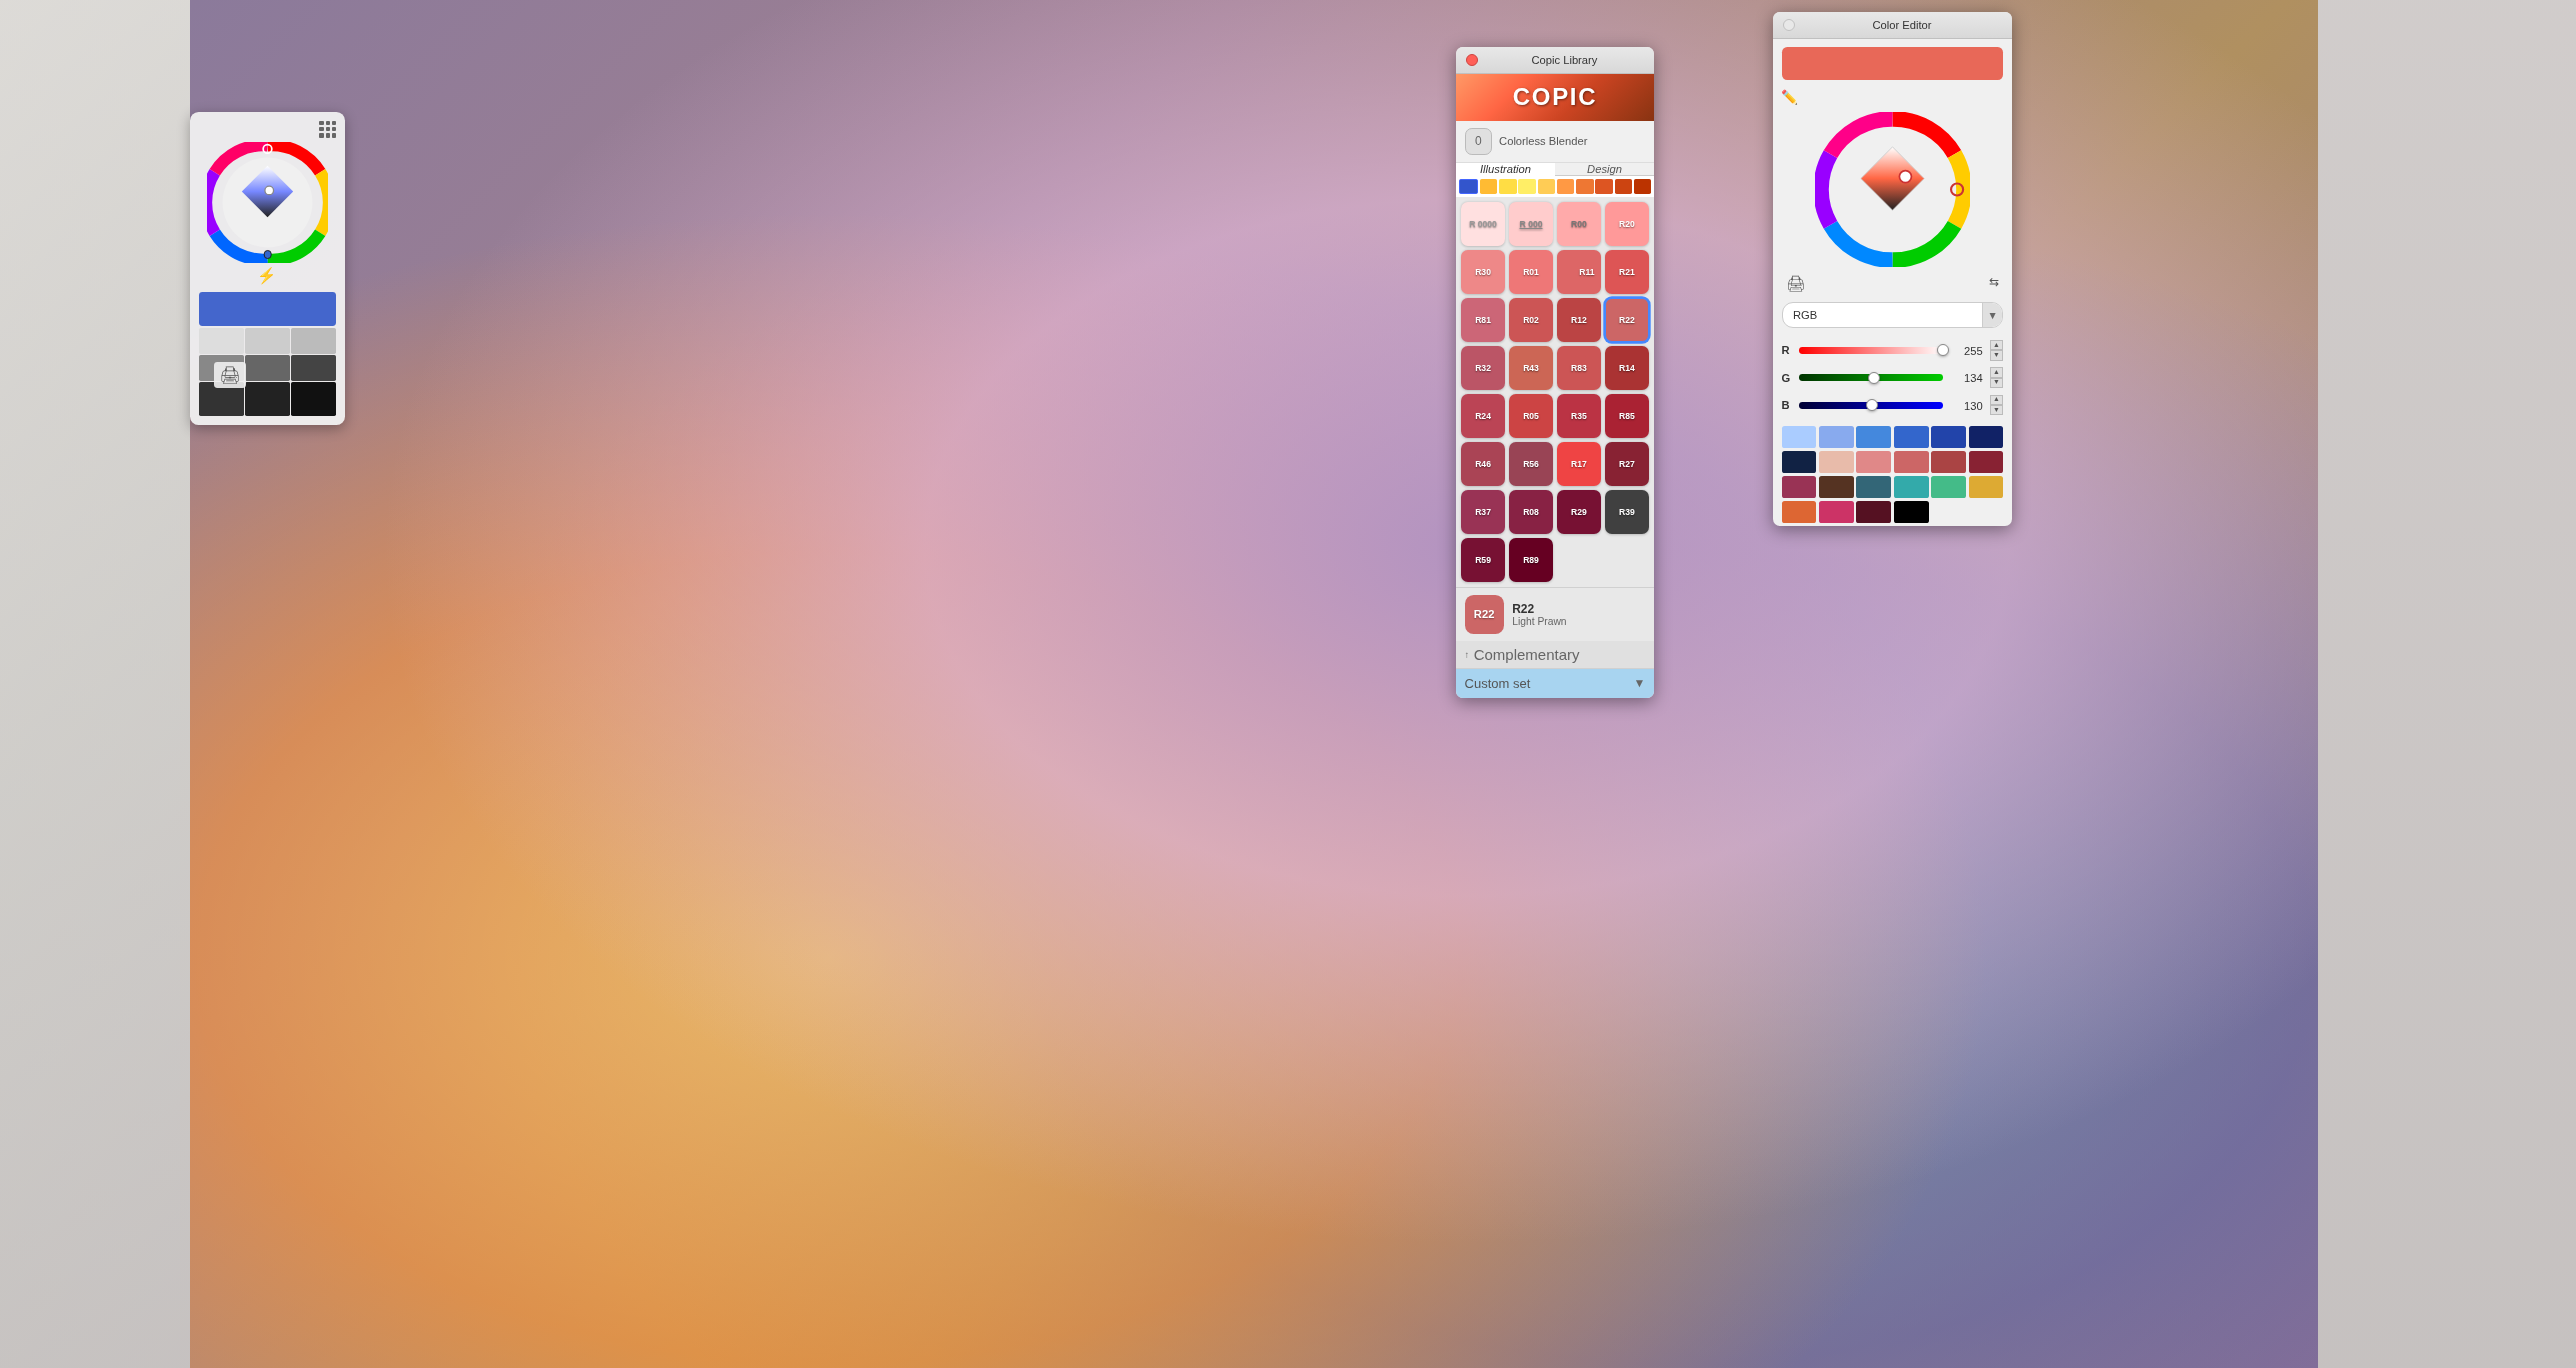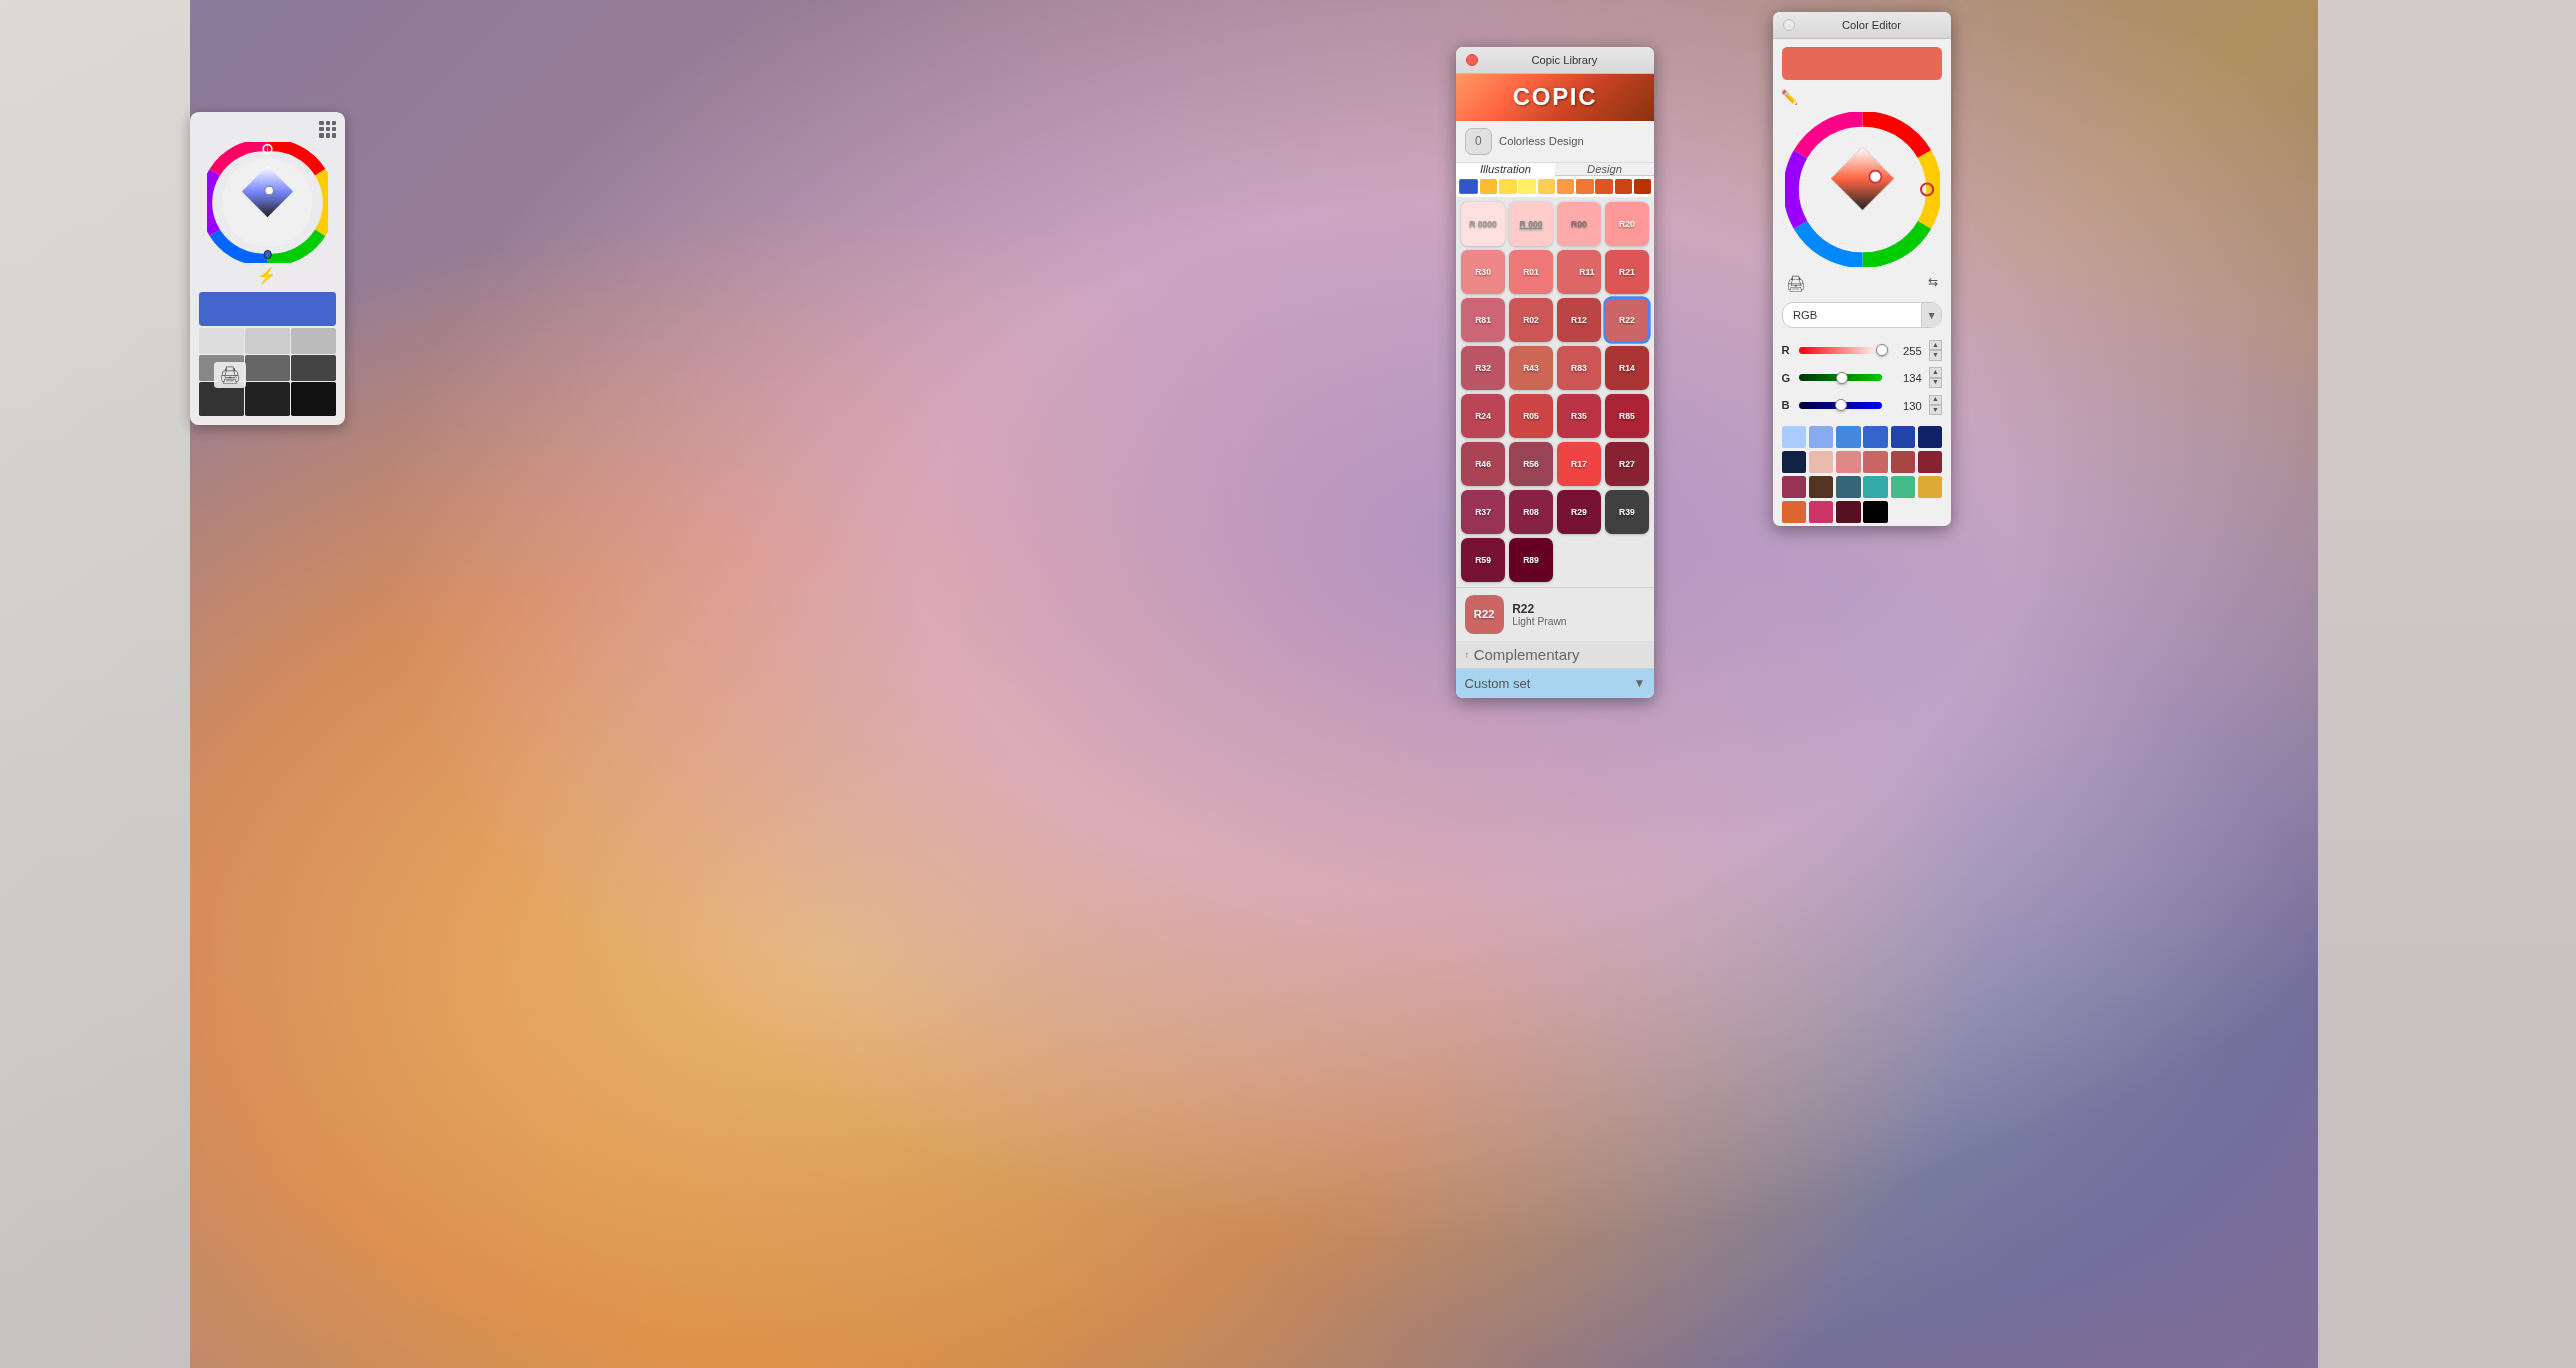--- a/index.html
+++ b/index.html
@@ -665,21 +665,21 @@
 <div class="copic-panel" style="top:47px; left:1456px; width:198px;">
   <div class="copic-titlebar">
     <div class="window-btn"></div>
     <div class="copic-title">Copic Library</div>
   </div>
   <div class="copic-logo-area">
     <div class="copic-logo">COPIC</div>
   </div>
   <div class="colorless-blender-row">
     <div class="zero-badge">0</div>
-    <div class="colorless-blender-text">Colorless Design</div>
+    <div class="colorless-blender-text">Colorless Blender</div>
   </div>
   <div class="copic-tabs">
     <div class="copic-tab active">Illustration</div>
     <div class="copic-tab">Design</div>
   </div>
 
   <div class="color-strip" style="background:#fff; padding:2.6px; display:flex; gap:1.7px; height:20.7px;">
     <div class="strip-cell" style="background:#3355cc; border:1.7px solid #4466ff;"></div>
     <div class="strip-cell" style="background:#ffbb33;"></div>
     <div class="strip-cell" style="background:#ffdd44;"></div>
@@ -797,21 +797,21 @@
     <span class="comp-arrow">↑</span>
     <span class="comp-label">Complementary</span>
   </div>
 
   <div class="custom-set-bar" style="background:#a8d4f0;">
     <span class="custom-set-text">Custom set</span>
     <span class="dropdown-arrow">▼</span>
   </div>
 </div>
 
-<div class="color-editor-panel" style="top:12px; left:1773px; width:178px;">
+<div class="color-editor-panel" style="top:12px; left:1773px; width:239px;">
   <div class="editor-titlebar">
     <div class="editor-window-btn"></div>
     <div class="editor-title">Color Editor</div>
   </div>
 
   <div class="color-preview-bar" style="background: #e86858;"></div>
 
   <div class="editor-top-row">
     <span class="eyedropper-icon">✏️</span>
   </div>

